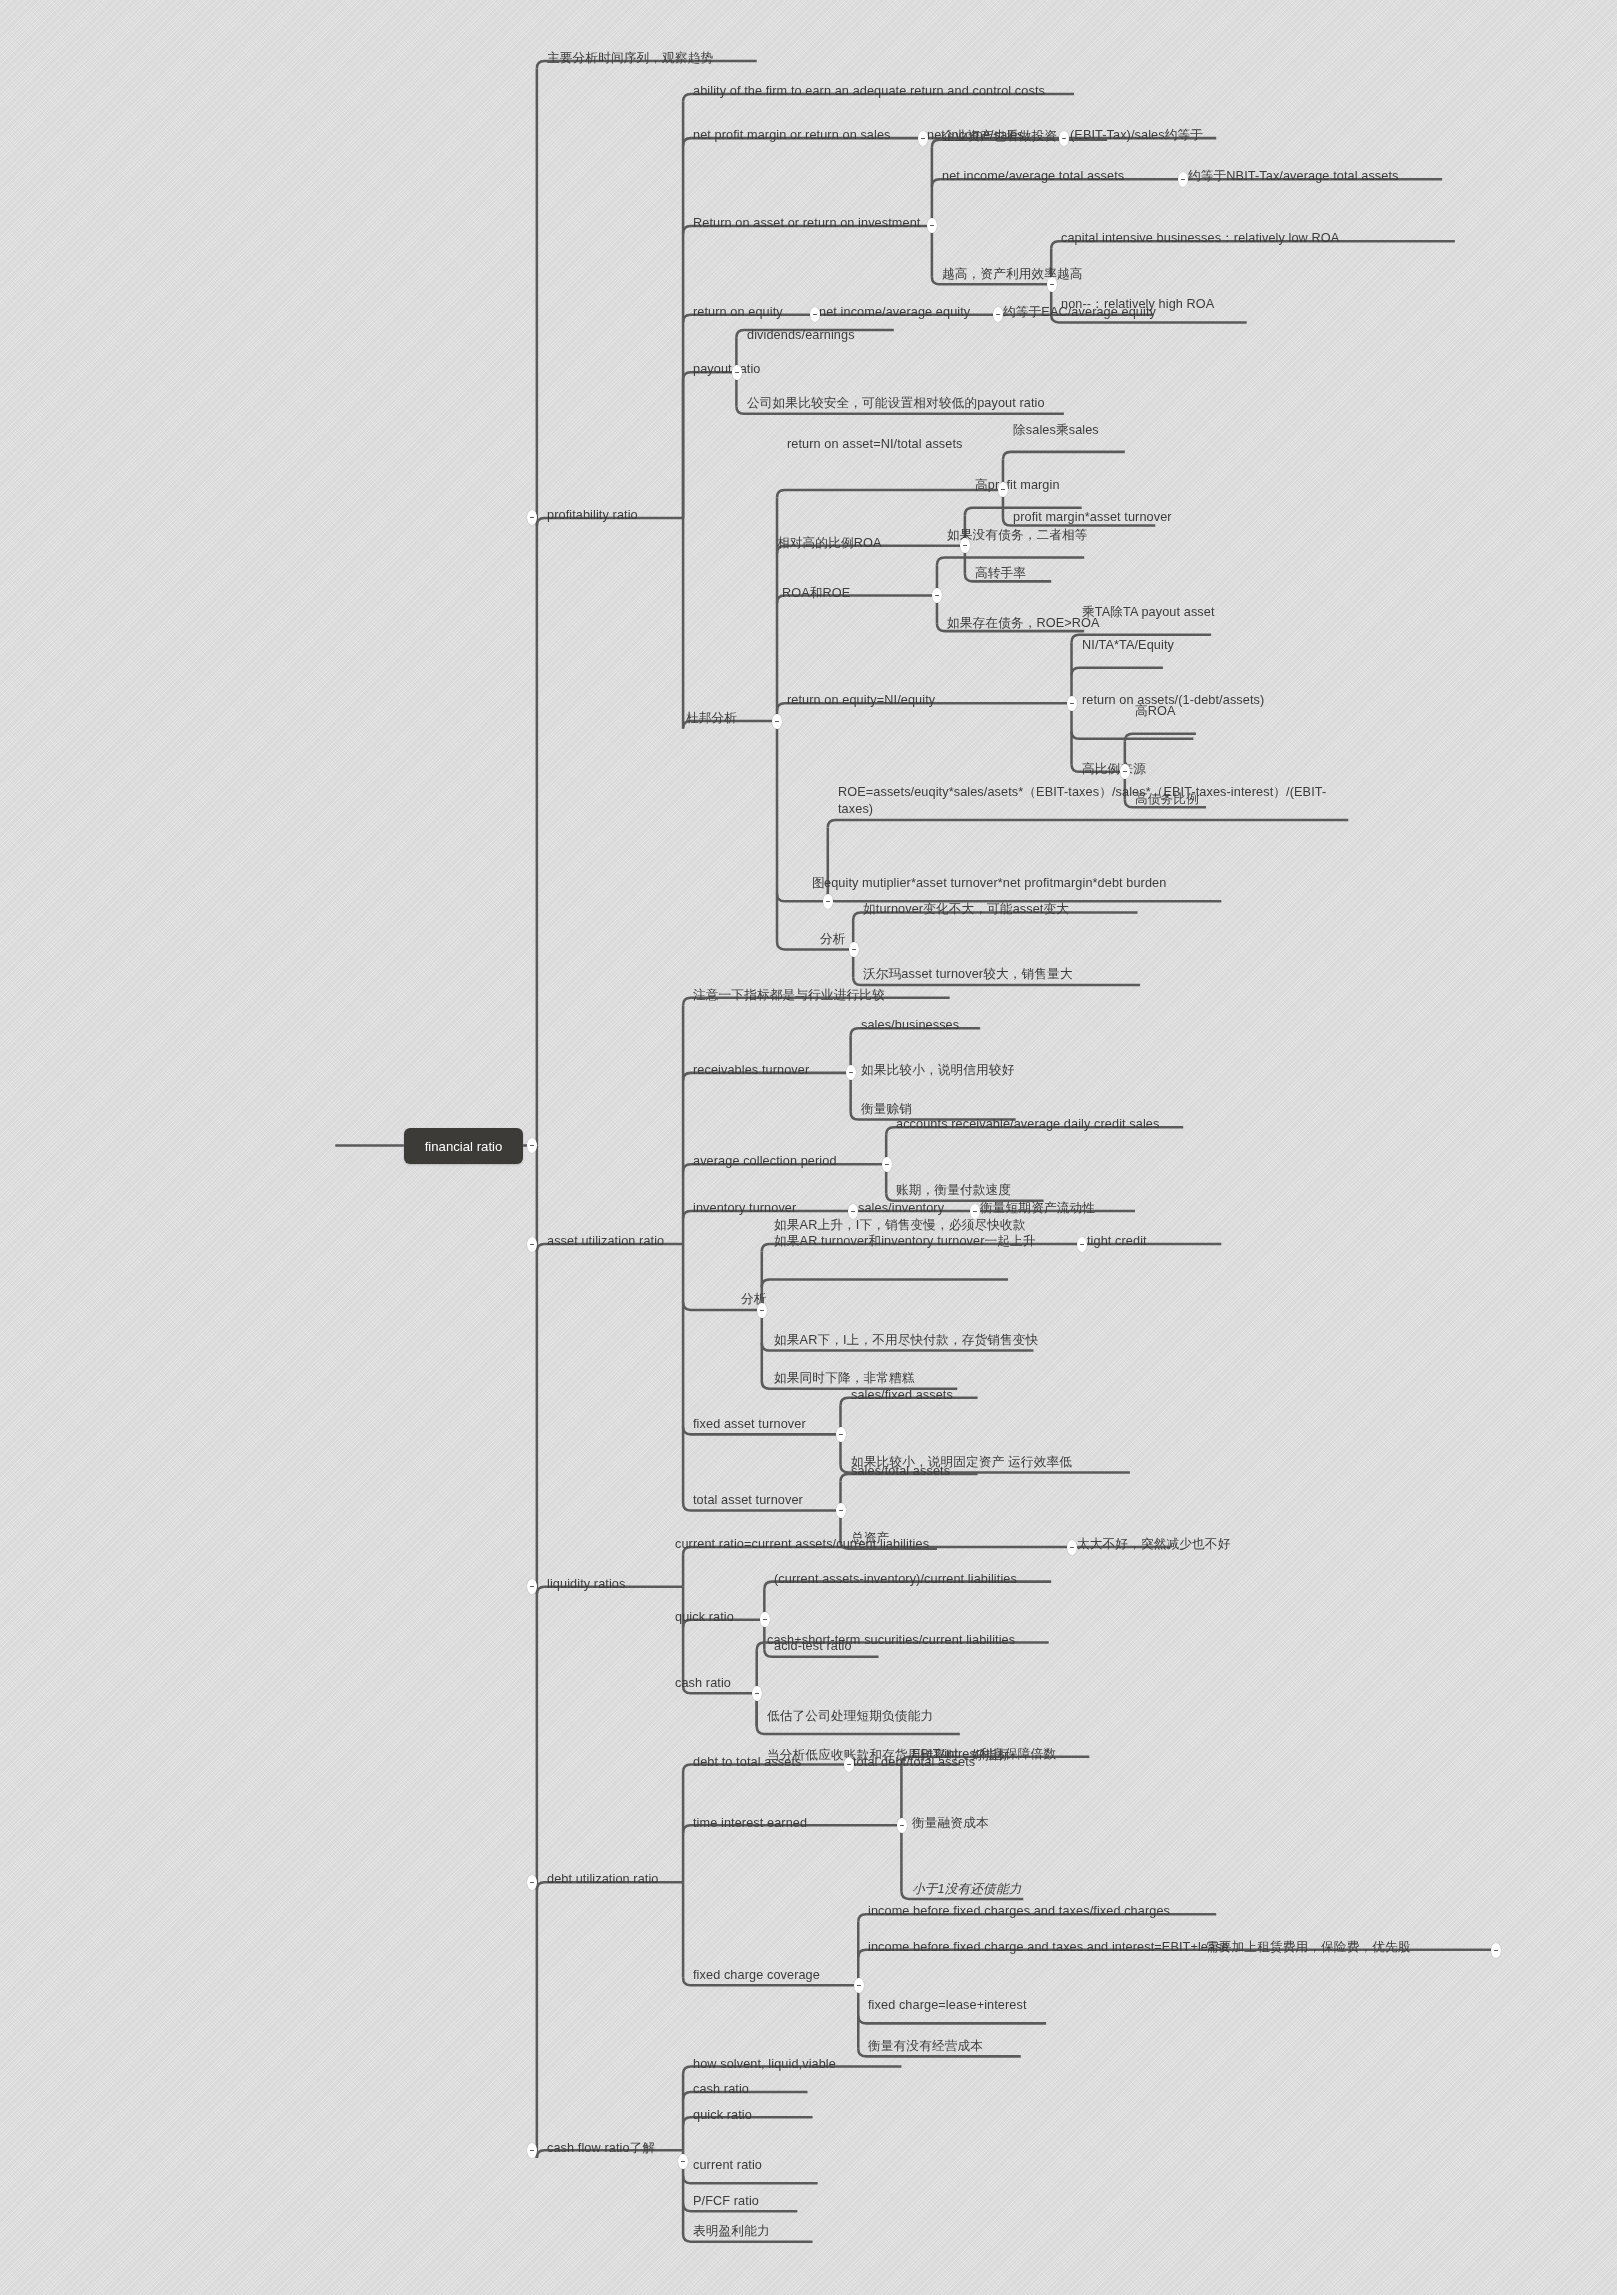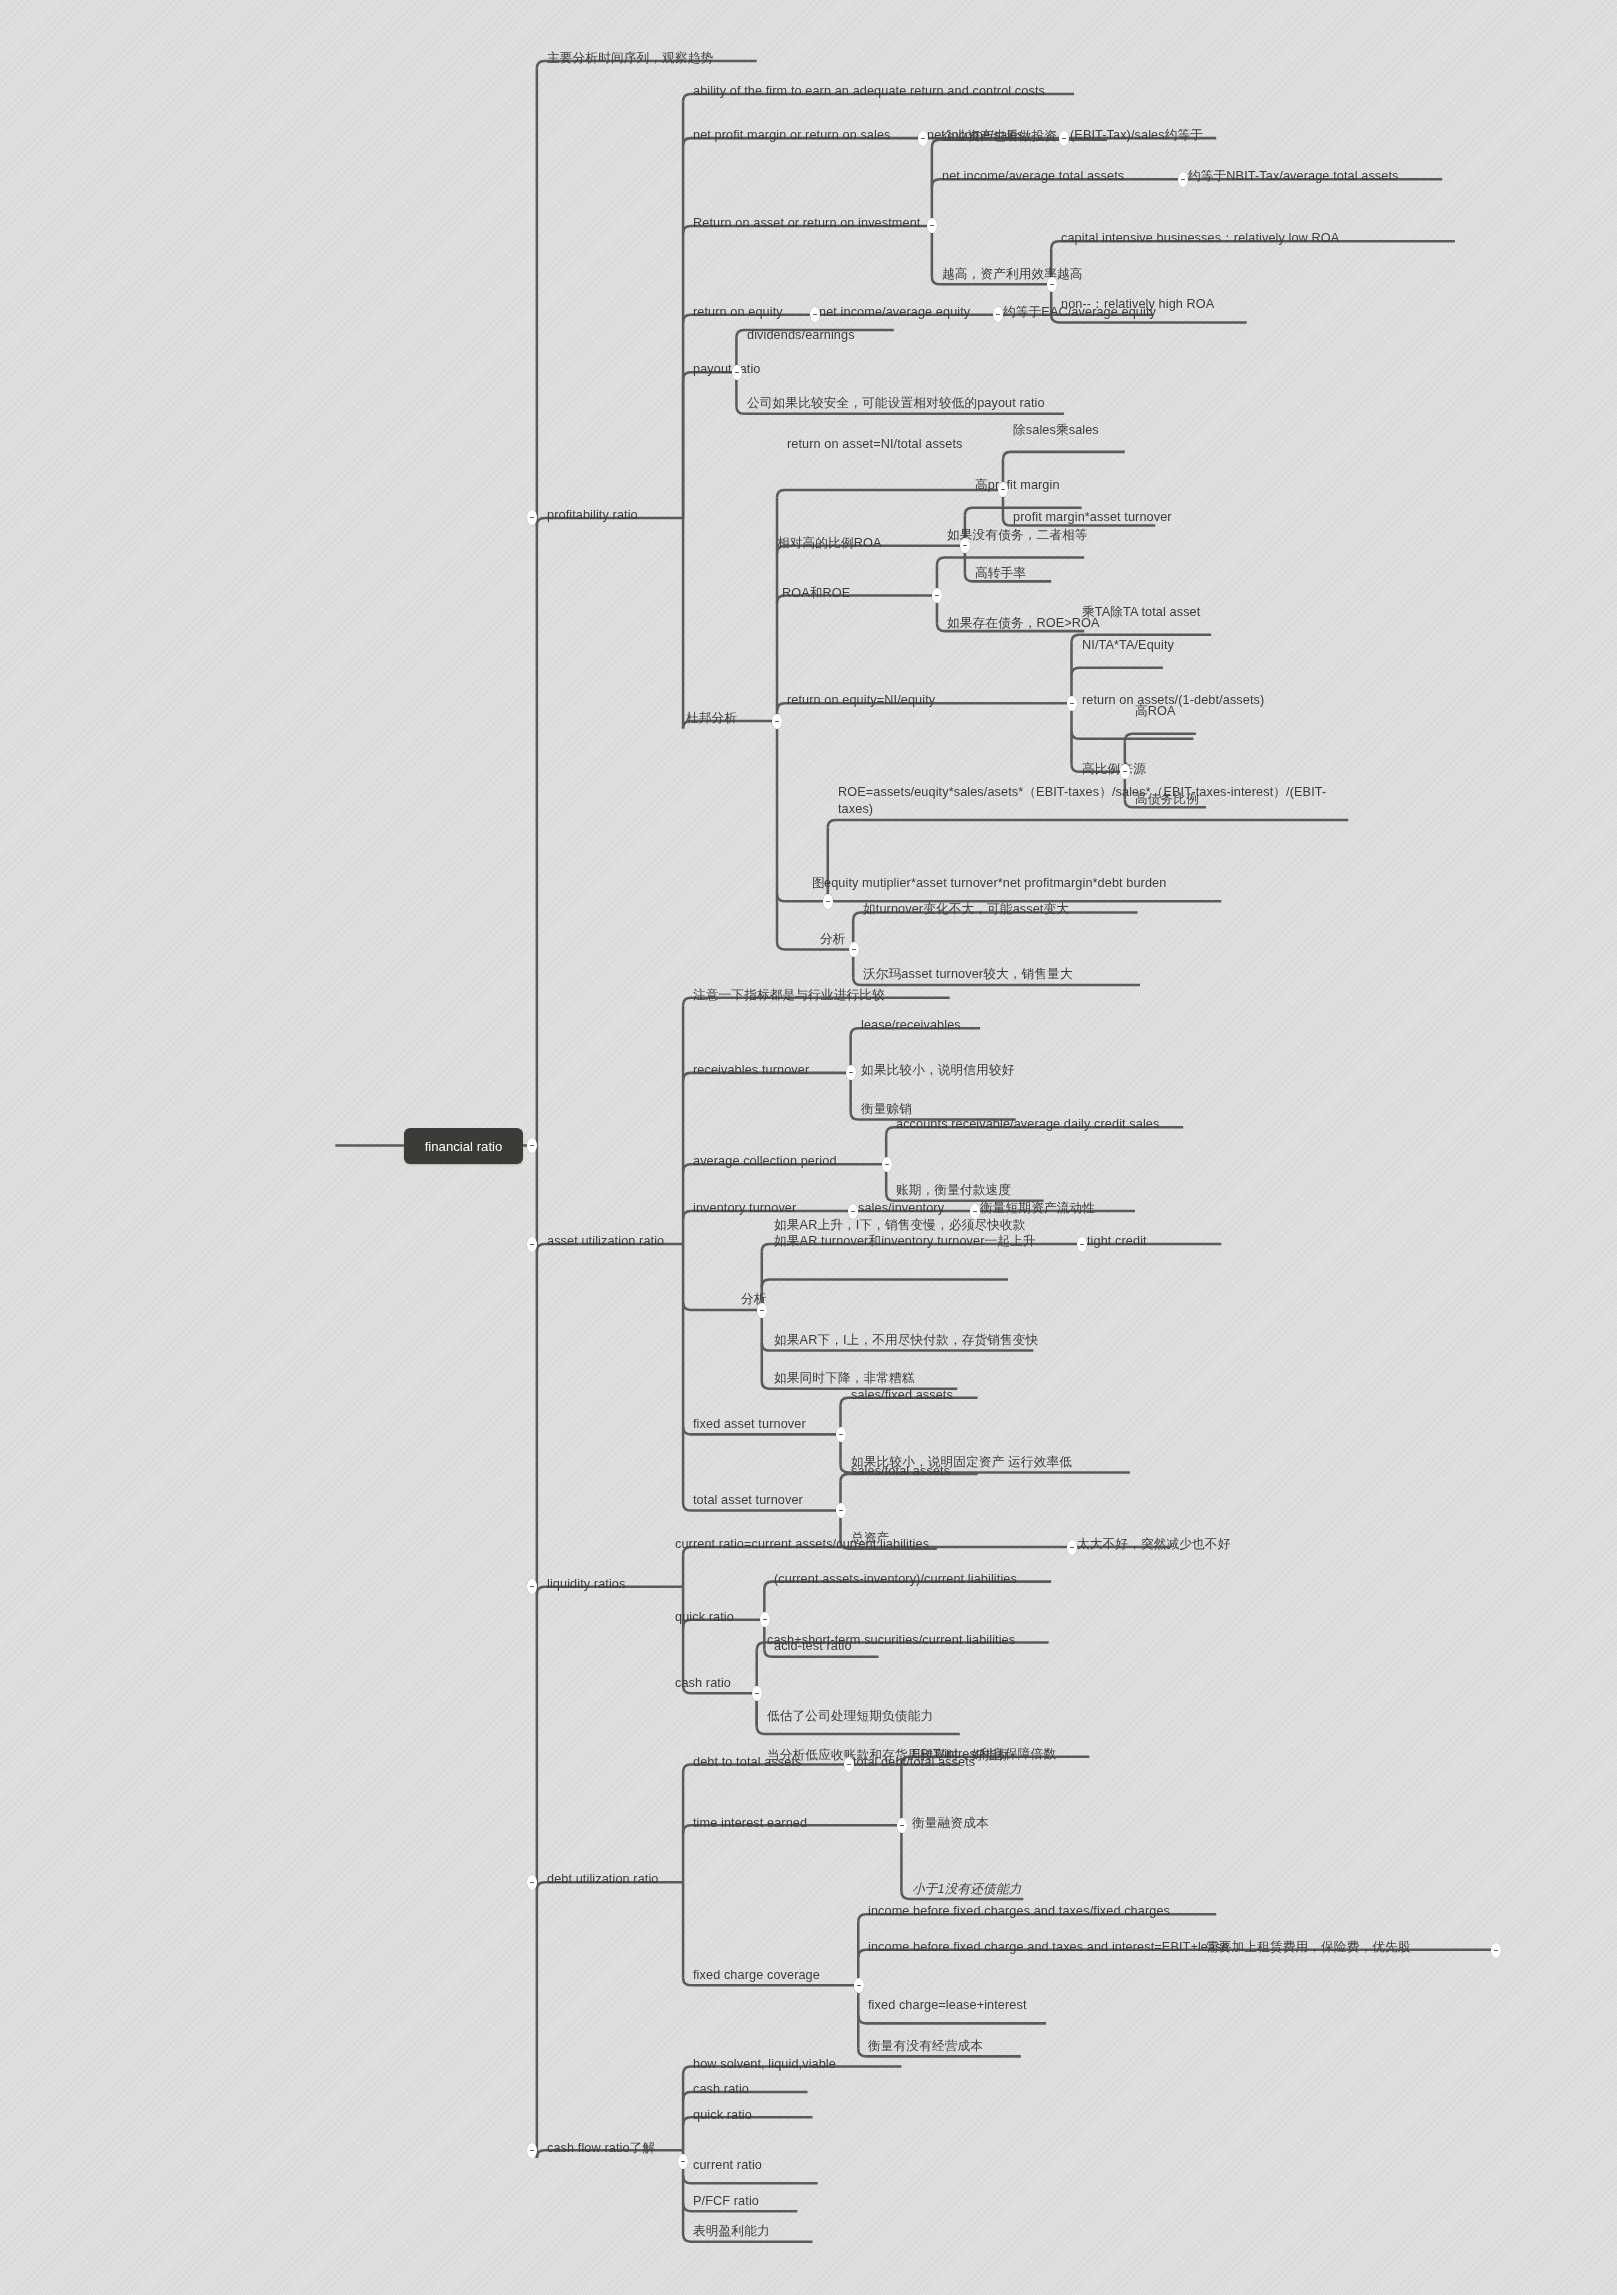--- a/index.html
+++ b/index.html
@@ -305,40 +305,40 @@
 
   <div class="node" style="left:777px;top:535px;">相对高的比例ROA</div>
   <div class="node" style="left:975px;top:477px;">高profit margin</div>
   <div class="node" style="left:975px;top:565px;">高转手率</div>
 
   <div class="node" style="left:782px;top:585px;">ROA和ROE</div>
   <div class="node" style="left:947px;top:527px;">如果没有债务，二者相等</div>
   <div class="node" style="left:947px;top:615px;">如果存在债务，ROE&gt;ROA</div>
 
   <div class="node" style="left:787px;top:692px;">return on equity=NI/equity</div>
-  <div class="node" style="left:1082px;top:604px;">乘TA除TA total asset</div>
+  <div class="node" style="left:1082px;top:604px;">乘TA除TA payout asset</div>
   <div class="node" style="left:1082px;top:637px;">NI/TA*TA/Equity</div>
   <div class="node" style="left:1082px;top:692px;">return on assets/(1-debt/assets)</div>
   <div class="node" style="left:1082px;top:761px;">高比例来源</div>
   <div class="node" style="left:1135px;top:703px;">高ROA</div>
   <div class="node" style="left:1135px;top:791px;">高债务比例</div>
 
   <div class="node" style="left:812px;top:875px;">图</div>
   <div class="node wrap" style="left:838px;top:784px;width:513px;">ROE=assets/euqity*sales/asets*（EBIT-taxes）/sales*（EBIT-taxes-interest）/(EBIT-taxes)</div>
   <div class="node" style="left:824px;top:875px;">equity mutiplier*asset turnover*net profitmargin*debt burden</div>
 
   <div class="node" style="left:820px;top:931px;">分析</div>
   <div class="node" style="left:863px;top:901px;">如turnover变化不大，可能asset变大</div>
   <div class="node" style="left:863px;top:966px;">沃尔玛asset turnover较大，销售量大</div>
 
   <div class="node" style="left:547px;top:1233px;">asset utilization ratio</div>
   <div class="node" style="left:693px;top:987px;">注意一下指标都是与行业进行比较</div>
 
   <div class="node" style="left:693px;top:1062px;">receivables turnover</div>
-  <div class="node" style="left:861px;top:1017px;">lease/receivables</div>
+  <div class="node" style="left:861px;top:1017px;">sales/businesses</div>
   <div class="node" style="left:861px;top:1062px;">如果比较小，说明信用较好</div>
   <div class="node" style="left:861px;top:1101px;">衡量赊销</div>
 
   <div class="node" style="left:693px;top:1153px;">average collection period</div>
   <div class="node" style="left:896px;top:1116px;">accounts receivable/average daily credit sales</div>
   <div class="node" style="left:896px;top:1182px;">账期，衡量付款速度</div>
 
   <div class="node" style="left:693px;top:1200px;">inventory turnover</div>
   <div class="node" style="left:858px;top:1200px;">sales/inventory</div>
   <div class="node" style="left:980px;top:1200px;">衡量短期资产流动性</div>

